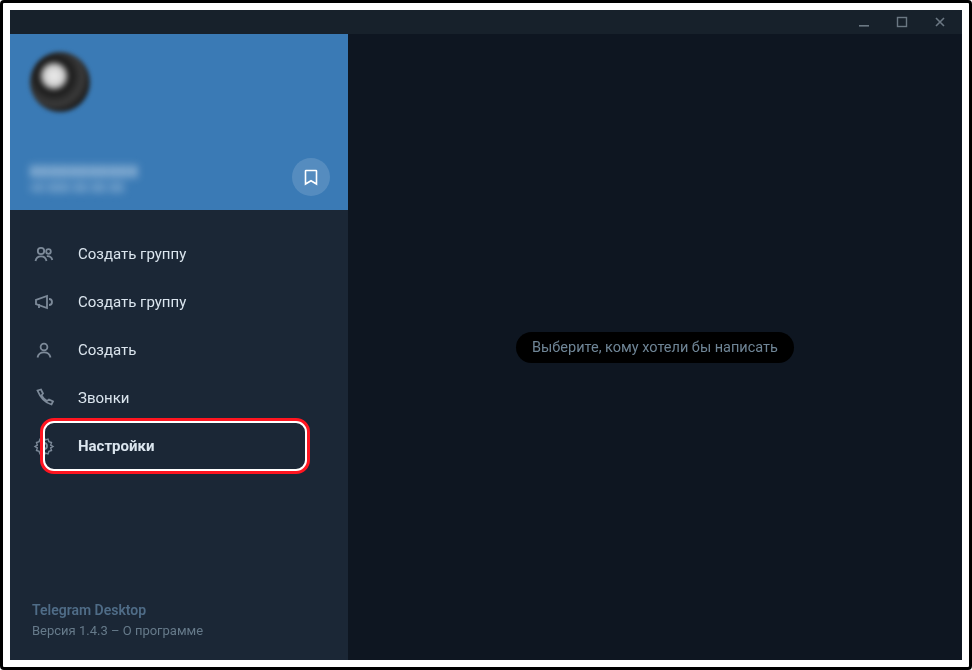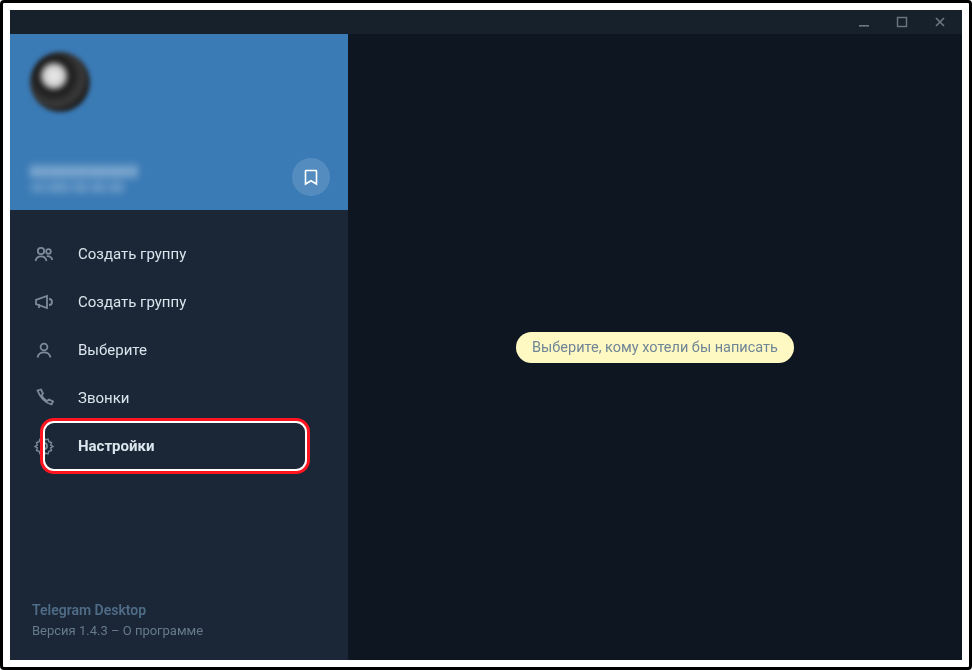--- a/index.html
+++ b/index.html
@@ -145,21 +145,21 @@
     line-height:1.5;
   }
   .footer .title{ color:#4f6c87; font-weight:600; font-size:14px;}
   .footer a { color:#667a8a; text-decoration:none; cursor:pointer;}
   .main {
     flex:1;
     background:#0e1621;
     display:flex; align-items:center; justify-content:center;
   }
   .placeholder {
-    background:#fef9c3;
+    background:#000000;
     color:#6f8596;
     font-size:14.5px;
     padding:7px 16px;
     border-radius:16px;
   }
 </style>
 </head>
 <body>
 
 <div class="frame">
@@ -224,21 +224,21 @@
             <span>Создать группу</span>
           </div>
 
           <div class="menu-item">
             <span class="ic">
               <svg width="24" height="24" viewBox="0 0 24 24" fill="none" stroke="currentColor" stroke-width="1.8">
                 <circle cx="12" cy="9" r="3.4"></circle>
                   <path d="M5.5 19.5c.7-3.4 3.1-5.1 6.5-5.1s5.8 1.7 6.5 5.1"></path>
               </svg>
             </span>
-            <span>Выберите</span>
+            <span>Создать</span>
           </div>
 
           <div class="menu-item">
             <span class="ic">
               <svg width="24" height="24" viewBox="0 0 24 24" fill="none" stroke="currentColor" stroke-width="1.8">
                 <path d="M5.5 4.5 c4 10 10 13 14 14 l1.5-3 -4-2 -2 1.5 c-2-1-4-3-5.5-5.5 l1.5-2 -2-4 z"></path>
               </svg>
             </span>
             <span>Звонки</span>
           </div>

